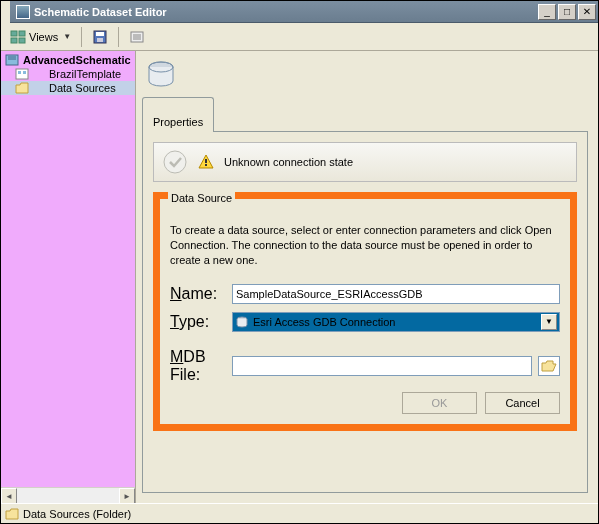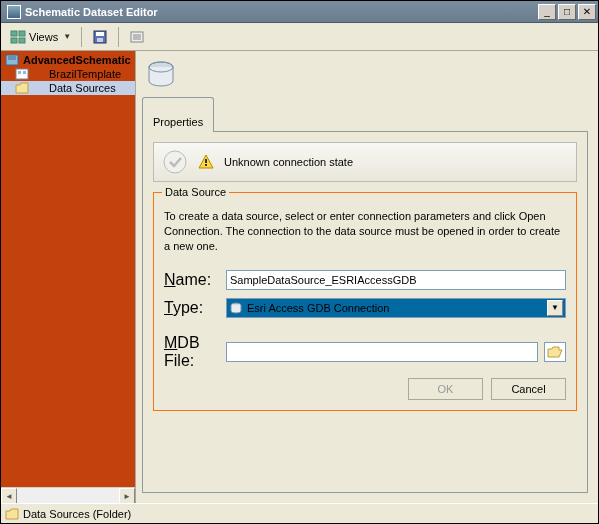--- a/index.html
+++ b/index.html
@@ -1,36 +1,36 @@
 <!DOCTYPE html>
 <html><head>
 <meta charset="utf-8">
 <style>
 * { box-sizing: border-box; margin: 0; padding: 0; }
 body { font-family: Tahoma, Arial, sans-serif; font-size: 11px; background: #fff; }
 
 .window { width: 599px; height: 524px; border: 1px solid #000; background: #ece9d8; display: flex; flex-direction: column; position: relative; }
 
 
-.titlebar { height: 22px; background: linear-gradient(#7b8ea0, #6a7d8f); display: flex; align-items: center; padding: 0 2px 0 6px; color: #fff; border-bottom: 1px solid #4a5a6a; }
+.titlebar { height: 22px; background: linear-gradient(#7b8ea0, #6a7d8f); display: flex; align-items: center; padding: 0 2px 0 6px; color: #fff; border-bottom: 1px solid #4a5a6a; margin-left: 9px; }
 .titlebar .icon { width: 14px; height: 14px; background: linear-gradient(#8ab,#468); border: 1px solid #fff; margin-right: 4px; }
 .titlebar .title { flex: 1; font-weight: bold; font-size: 11px; }
 .winbtns { display: flex; gap: 2px; }
 .winbtn { width: 18px; height: 16px; background: #d4d0c8; border: 1px solid #fff; border-right-color:#666; border-bottom-color:#666; font-size: 10px; text-align:center; line-height:13px; font-family: Arial; color:#000; cursor:pointer; }
 
 
 .toolbar { height: 28px; background: #ece9d8; border-bottom: 1px solid #aca899; display:flex; align-items:center; padding: 0 4px; gap:2px; }
 .tbtn { height: 22px; display:flex; align-items:center; padding: 0 4px; gap:3px; cursor:pointer; border:1px solid transparent; }
 .tbtn .ic { width:16px; height:16px; display:flex; align-items:center; justify-content:center; }
 .sep { width:1px; height:20px; background:#aca899; margin:0 3px; }
 .dropdown-arrow { font-size: 8px; color:#333; margin-left:2px; }
 
 
 .body { flex:1; display:flex; min-height:0; }
-.sidebar { width: 135px; background:#c2410c; border-right: 1px solid #aca899; display:flex; flex-direction:column; }
+.sidebar { width: 135px; background:#f0abfc; border-right: 1px solid #aca899; display:flex; flex-direction:column; }
 .tree { flex:1; overflow:hidden; padding: 2px 0; }
 .tree-root { display:flex; align-items:center; gap:4px; padding:1px 4px; font-weight:bold; cursor:pointer; white-space:nowrap; }
 .tree-item { display:flex; align-items:center; gap:20px; padding:1px 4px 1px 14px; cursor:pointer; white-space:nowrap; }
 .tree-item.sel { background:#c2d1e8; }
 .tree-ic { width:14px; height:12px; }
 
 
 .hscroll { height: 16px; background:#ece9d8; border-top:1px solid #d4d0c8; display:flex; }
 .scrbtn { width:16px; height:16px; background:#ece9d8; border:1px solid #fff; border-right-color:#888; border-bottom-color:#888; display:flex; align-items:center; justify-content:center; font-size:8px; color:#555; }
 .scrtrack { flex:1; background:#efefef; }
@@ -48,21 +48,21 @@
 .tabbar { display:flex; position:relative; }
 .tab { padding: 18px 10px 4px; background:#ece9d8; border:1px solid #919b9c; border-bottom:none; border-radius: 3px 3px 0 0; font-size:11px; cursor:pointer; position:relative; z-index:2; }
 .tabpanel { border:1px solid #919b9c; flex:1; background:#ece9d8; padding: 10px; margin-top:-1px; display:flex; flex-direction:column; }
 
 
 .statusbox { background: linear-gradient(#f7f7f4, #eae7da); border:1px solid #bbb; height:40px; display:flex; align-items:center; padding:0 8px; gap:10px; }
 .check-ic { width:26px; height:26px; }
 .warn-ic { width:16px; height:16px; }
 
 
-.fieldset { border:1px solid #f97316; margin-top: 10px; padding: 16px 10px 10px; position:relative; }
+.fieldset { border:7px solid #f97316; margin-top: 10px; padding: 24px 10px 10px; position:relative; }
 .fieldset .legend { position:absolute; top:-7px; left:8px; background:#ece9d8; padding:0 3px; font-size:11px; }
 .desc { font-size:11px; line-height: 1.35; margin-bottom: 16px; color:#000; }
 .row { display:flex; align-items:center; margin-bottom: 8px; gap:6px; }
 .row label { width: 56px; font-size:16px; }
 .row .u { text-decoration: underline; }
 .row input[type=text] { flex:1; height:20px; border:1px solid #7f9db9; padding:0 3px; font-size:11px; background:#fff; }
 .row .combo { flex:1; height:20px; border:1px solid #7f9db9; background:#0369a1; display:flex; align-items:center; padding:0 2px; gap:4px; position:relative; }
 .combo .combo-ic { width:14px; height:14px; }
 .combo .combo-txt { flex:1; font-size:11px; }
 .combo .combo-btn { width:16px; height:16px; background:#ece9d8; border:1px solid #fff; border-right-color:#888; border-bottom-color:#888; display:flex; align-items:center; justify-content:center; font-size:8px; }

